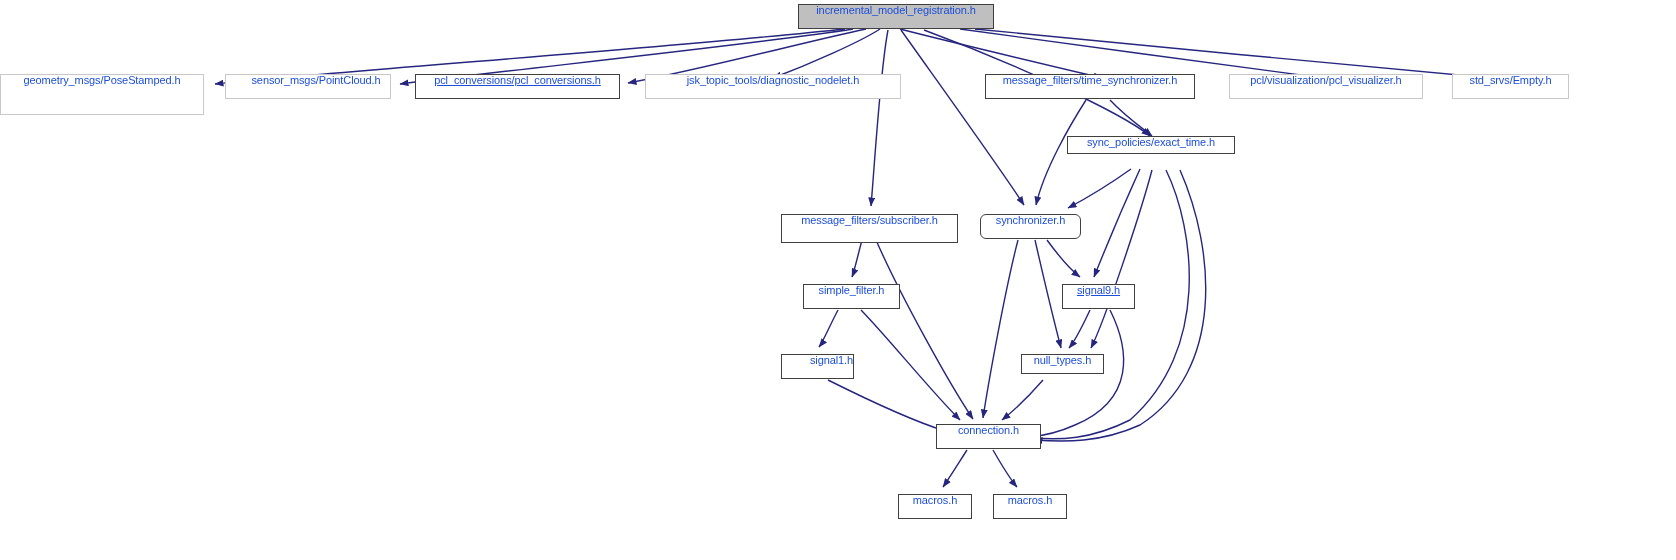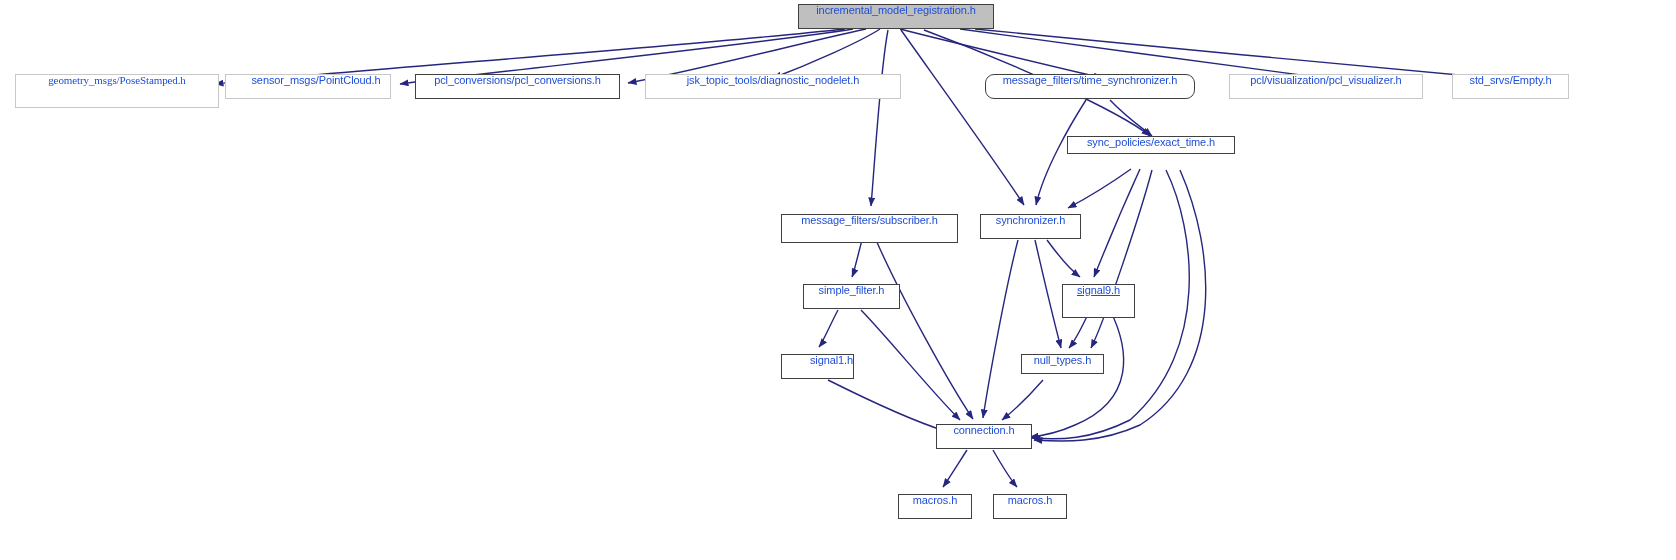--- a/index.html
+++ b/index.html
@@ -88,63 +88,63 @@
         <path d="M 1043,380 C 1030,395 1012,412 1002,420" marker-end="url(#arrowhead)" stroke="#26267f"></path>
         <path d="M 967,450 C 958,464 948,480 943,487" marker-end="url(#arrowhead)" stroke="#26267f"></path>
         <path d="M 993,450 C 1001,464 1011,480 1017,487" marker-end="url(#arrowhead)" stroke="#26267f"></path>
       </g>
   </svg>
 
   <div id="nodes">
       <div class="node root" style="left: 798px; top: 4px; width: 196px; height: 25px;">
         <span>incremental_model_registration.h</span>
       </div>
-      <div class="node" style="left: 15px; top: 74px; width: 204px; height: 34px; font-family: Liberation Serif, serif;">
+      <div class="node" style="left: 0; top: 74px; width: 204px; height: 41px;">
         <span>geometry_msgs/PoseStamped.h</span>
       </div>
       <div class="node" style="left: 225px; top: 74px; width: 166px; height: 25px; padding-left: 16px;">
         <span>sensor_msgs/PointCloud.h</span>
       </div>
-      <div class="node strong" style="left: 415px; top: 74px; width: 205px; height: 25px;">
+      <div class="node strong" style="left: 415px; top: 74px; width: 205px; height: 25px; text-decoration: underline;">
         <span>pcl_conversions/pcl_conversions.h</span>
       </div>
       <div class="node" style="left: 645px; top: 74px; width: 256px; height: 25px;">
         <span>jsk_topic_tools/diagnostic_nodelet.h</span>
       </div>
-      <div class="node strong" style="left: 985px; top: 74px; width: 210px; height: 25px; border-radius: 9px;">
+      <div class="node strong" style="left: 985px; top: 74px; width: 210px; height: 25px;">
         <span>message_filters/time_synchronizer.h</span>
       </div>
       <div class="node" style="left: 1229px; top: 74px; width: 194px; height: 25px;">
         <span>pcl/visualization/pcl_visualizer.h</span>
       </div>
       <div class="node" style="left: 1452px; top: 74px; width: 117px; height: 25px;">
         <span>std_srvs/Empty.h</span>
       </div>
       <div class="node strong" style="left: 1067px; top: 136px; width: 168px; height: 18px;">
         <span>sync_policies/exact_time.h</span>
       </div>
       <div class="node strong" style="left: 781px; top: 214px; width: 177px; height: 29px;">
         <span>message_filters/subscriber.h</span>
       </div>
-      <div class="node strong" style="left: 980px; top: 214px; width: 101px; height: 25px;">
+      <div class="node strong" style="left: 980px; top: 214px; width: 101px; height: 25px; border-radius: 6px;">
         <span>synchronizer.h</span>
       </div>
       <div class="node strong" style="left: 803px; top: 284px; width: 97px; height: 25px;">
         <span>simple_filter.h</span>
       </div>
-      <div class="node strong" style="left: 1062px; top: 284px; width: 73px; height: 34px; text-decoration: underline;">
+      <div class="node strong" style="left: 1062px; top: 284px; width: 73px; height: 25px; text-decoration: underline;">
         <span>signal9.h</span>
       </div>
       <div class="node strong" style="left: 781px; top: 354px; width: 73px; height: 25px; padding-left: 28px;">
         <span>signal1.h</span>
       </div>
       <div class="node strong" style="left: 1021px; top: 354px; width: 83px; height: 20px;">
         <span>null_types.h</span>
       </div>
-      <div class="node strong" style="left: 936px; top: 424px; width: 96px; height: 25px;">
+      <div class="node strong" style="left: 936px; top: 424px; width: 105px; height: 25px;">
         <span>connection.h</span>
       </div>
       <div class="node strong" style="left: 898px; top: 494px; width: 74px; height: 25px;">
         <span>macros.h</span>
       </div>
       <div class="node strong" style="left: 993px; top: 494px; width: 74px; height: 25px;">
         <span>macros.h</span>
       </div>
     </div>
 

